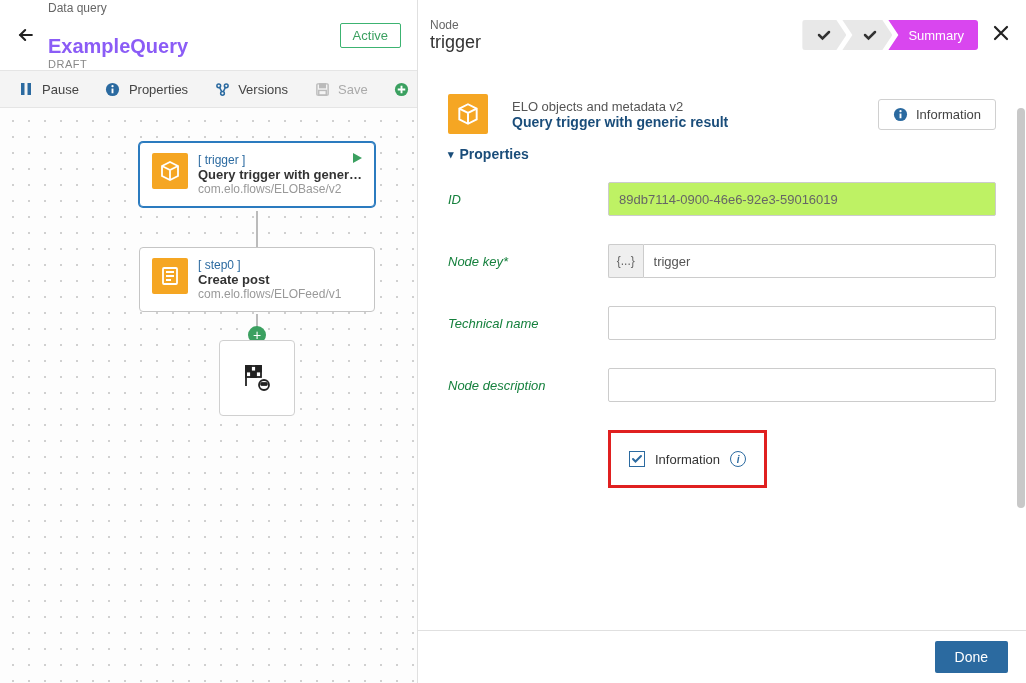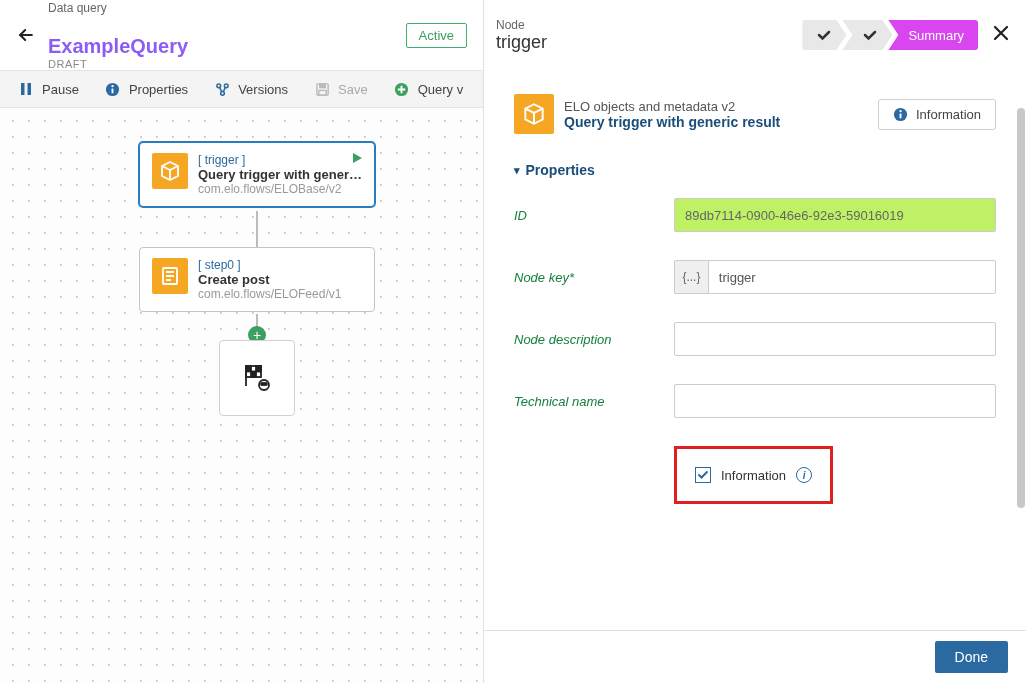--- a/index.html
+++ b/index.html
@@ -1,18 +1,18 @@
 <!DOCTYPE html>
 <html><head>
 <meta charset="utf-8">
 <style>
   * { box-sizing: border-box; margin: 0; padding: 0; font-family: 'Segoe UI', Arial, sans-serif; }
   body { width: 1026px; height: 683px; overflow: hidden; background: #fff; color: #333; font-size: 13px; }
   .main { display: flex; width: 100%; height: 100%; }
-  .left-pane { width: 484px; display: flex; flex-direction: column; border-right: 1px solid #e0e0e0; }
+  .left-pane { width: 418px; display: flex; flex-direction: column; border-right: 1px solid #e0e0e0; }
   .right-pane { flex: 1; display: flex; flex-direction: column; position: relative; }
 
   
   .header-left { display: flex; align-items: center; padding: 8px 12px 8px 12px; height: 70px; }
   .back-arrow { width: 28px; display: flex; justify-content: center; font-size: 22px; color: #222; cursor: pointer; }
   .header-title-block { margin-left: 8px; flex: 1; }
   .header-kicker { font-size: 12px; color: #666; }
   .header-name { font-size: 20px; font-weight: 700; color: #8b5cf6; margin-top: 20px; }
   .header-draft { font-size: 11px; color: #888; letter-spacing: 0.5px; }
   .active-badge { border: 1px solid #3cb371; color: #3ba060; padding: 4px 12px; border-radius: 2px; font-size: 13px; margin-right: 4px; }
@@ -44,21 +44,21 @@
   .header-right-name { font-size: 18px; font-weight: 500; color: #333; }
   .step-chain { display: flex; align-items: center; }
   .step-seg { height: 30px; display: flex; align-items: center; padding: 0 14px; background: #e8e8e8; color: #444; position: relative; }
   .step-seg.first { border-top-left-radius: 3px; border-bottom-left-radius: 3px; clip-path: polygon(0 0, calc(100% - 10px) 0, 100% 50%, calc(100% - 10px) 100%, 0 100%);}
   .step-seg.mid { margin-left: -4px; clip-path: polygon(0 0, calc(100% - 10px) 0, 100% 50%, calc(100% - 10px) 100%, 0 100%, 10px 50%); padding-left: 20px;}
   .step-seg.last { background: #d946ef; color: #fff; margin-left: -4px; padding-left: 20px; border-top-right-radius: 3px; border-bottom-right-radius: 3px; clip-path: polygon(0 0, 100% 0, 100% 100%, 0 100%, 10px 50%);}
   .close-x { font-size: 20px; color: #222; cursor: pointer; padding: 0 4px; }
 
   
   .right-content { flex: 1; overflow-y: auto; padding: 24px 30px 20px 30px; }
-  .node-summary { display: flex; align-items: center; margin-bottom: 28px; }
+  .node-summary { display: flex; align-items: center; gap: 14px; margin-bottom: 12px; }
   .node-summary .node-icon { width: 40px; height: 40px; }
   .summary-text { flex: 1; }
   .summary-kicker { font-size: 13px; color: #555; }
   .summary-title { font-size: 14px; font-weight: 600; color: #1a4d7a; }
   .info-btn { border: 1px solid #d0d0d0; border-radius: 3px; padding: 7px 14px; display: flex; align-items: center; gap: 8px; color: #444; cursor: pointer; background: #fff; }
 
   .section-hdr { display: flex; align-items: center; gap: 6px; color: #1a4d7a; font-weight: 600; font-size: 14px; margin-bottom: 20px; cursor: pointer;}
   .chev { font-size: 11px; }
 
   .field-row { display: flex; align-items: center; margin-bottom: 28px; }
@@ -278,28 +278,28 @@
         <div class="field-label">Node key*</div>
         <div class="field-control">
           <div class="input-group">
             <div class="input-prefix">{...}</div>
             <input class="text-input" value="trigger" style="">
           </div>
         </div>
       </div>
 
       <div class="field-row">
-        <div class="field-label">Node description</div>
+        <div class="field-label">Technical name</div>
         <div class="field-control">
           <input class="text-input" value="" style="">
         </div>
       </div>
 
       <div class="field-row">
-        <div class="field-label">Technical name</div>
+        <div class="field-label">Node description</div>
         <div class="field-control">
           <input class="text-input" value="" style="">
         </div>
       </div>
 
       <div class="highlight-box">
         <div class="checkbox-row">
           <div class="checkbox">
             <svg width="12" height="12" viewBox="0 0 12 12" fill="none" stroke-width="2" stroke-linecap="round">
                 <path d="M2 6l2.5 2.5L10 3"></path>

